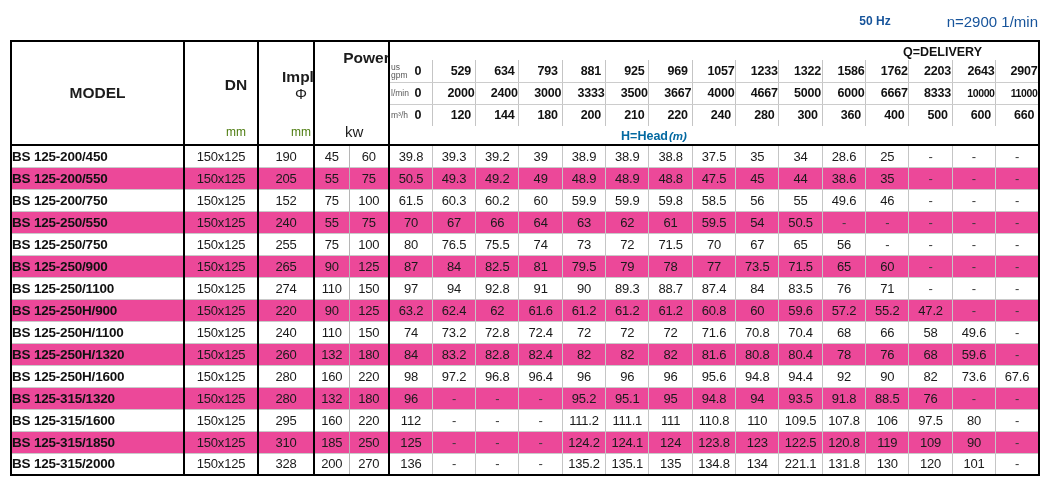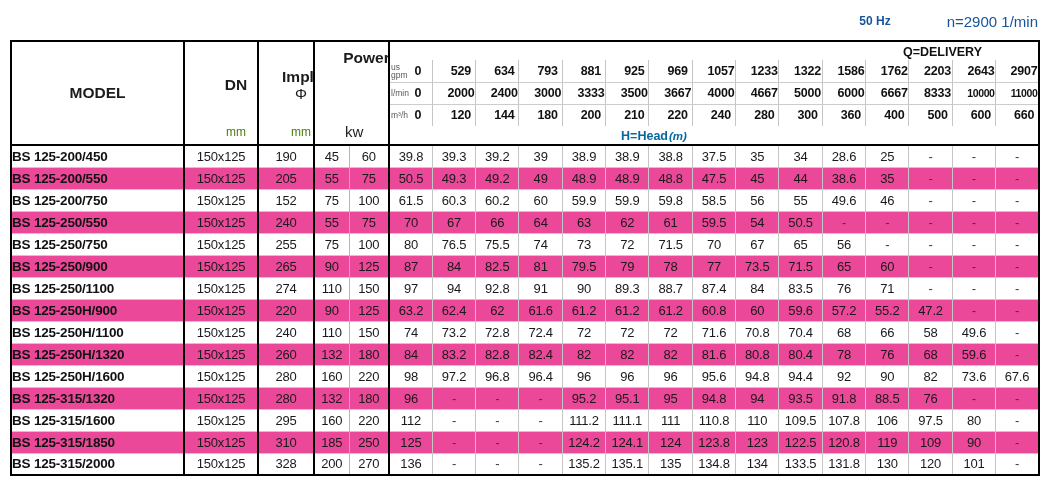--- a/index.html
+++ b/index.html
@@ -598,21 +598,21 @@
           <td class="b-right">270</td>
           <td class="">136</td>
           <td class="lsep dash">-</td>
           <td class="lsep dash">-</td>
           <td class="lsep dash">-</td>
           <td class="lsep">135.2</td>
           <td class="lsep">135.1</td>
           <td class="lsep">135</td>
           <td class="lsep">134.8</td>
           <td class="lsep">134</td>
-          <td class="lsep">133.5</td>
+          <td class="lsep">221.1</td>
           <td class="lsep">131.8</td>
           <td class="lsep">130</td>
           <td class="lsep">120</td>
           <td class="lsep">101</td>
           <td class="lsep dash">-</td>
         </tr>
       </tbody>
   </table>
 
 </div>

